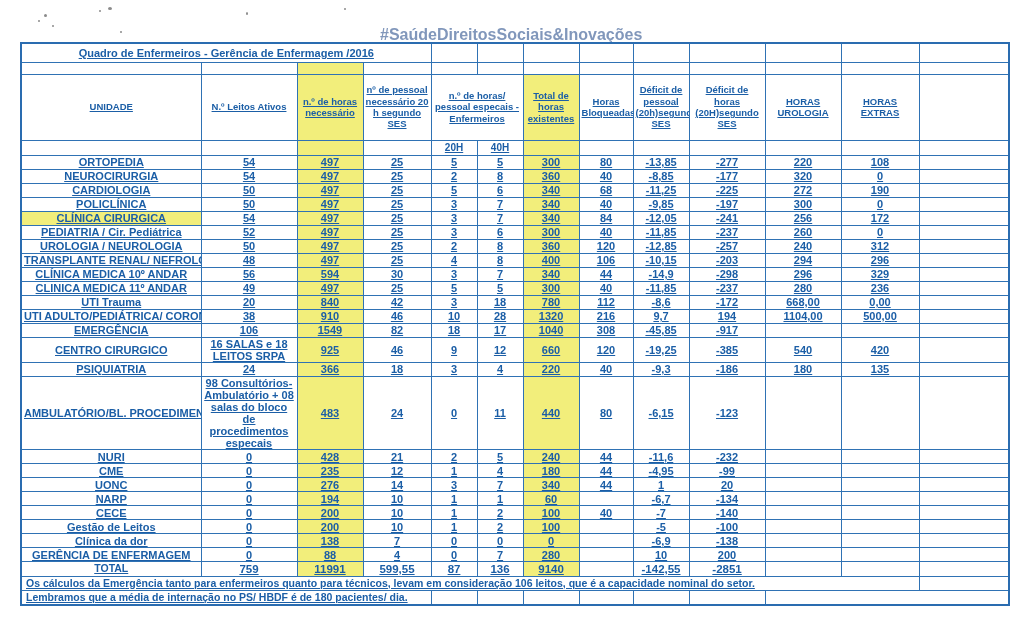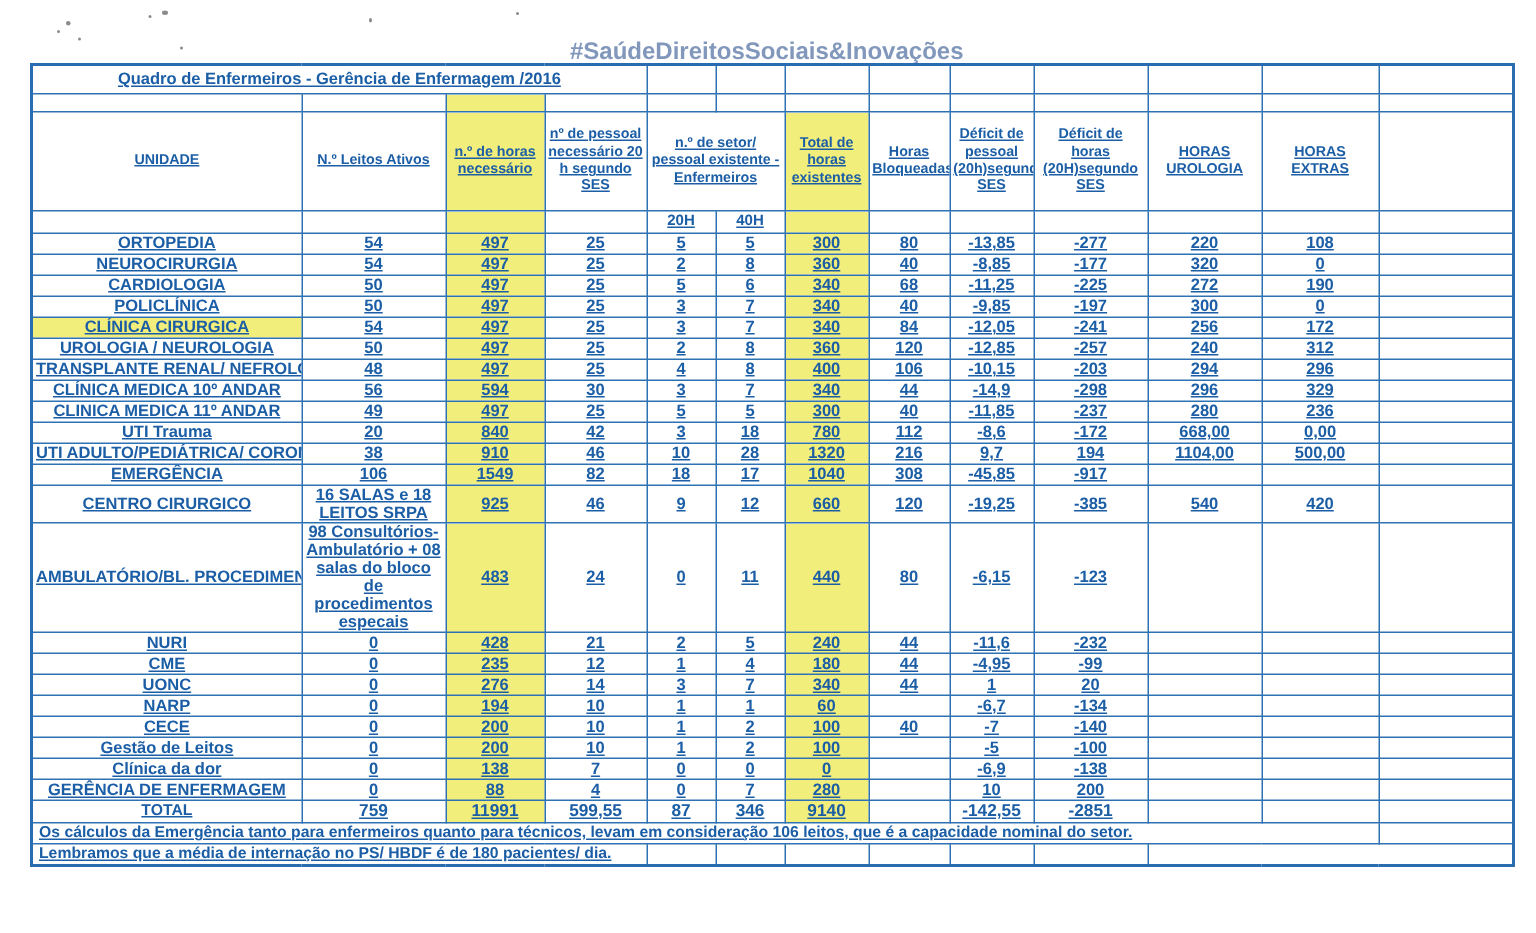--- a/index.html
+++ b/index.html
@@ -109,21 +109,21 @@
       <td></td>
       <td></td>
       <td></td>
       <td></td>
     </tr>
     <tr class="header-row">
       <td class="unit">UNIDADE</td>
       <td>N.º Leitos Ativos</td>
       <td class="yellow">n.º de horas necessário</td>
       <td>nº de pessoal necessário 20 h segundo SES</td>
-      <td colspan="2">n.º de setor/ pessoal existente - Enfermeiros</td>
+      <td colspan="2">n.º de horas/ pessoal especais - Enfermeiros</td>
       <td class="yellow">Total de horas existentes</td>
       <td>Horas Bloqueadas</td>
       <td>Déficit de pessoal (20h)segundo SES</td>
       <td>Déficit de horas (20H)segundo SES</td>
       <td>HORAS UROLOGIA</td>
       <td>HORAS EXTRAS</td>
       <td></td>
     </tr>
     <tr class="subheader-row">
       <td></td>
@@ -208,20 +208,35 @@
         <td class="yellow">497</td>
         <td>25</td>
         <td>3</td>
         <td>7</td>
         <td class="yellow">340</td>
         <td>84</td>
         <td>-12,05</td>
         <td>-241</td>
         <td>256</td>
         <td>172</td>
+        <td></td>
+      </tr>
+      <tr class="data-row">
+        <td class="unit">PEDIATRIA  / Cir. Pediátrica</td>
+        <td>52</td>
+        <td class="yellow">497</td>
+        <td>25</td>
+        <td>3</td>
+        <td>6</td>
+        <td class="yellow">300</td>
+        <td>40</td>
+        <td>-11,85</td>
+        <td>-237</td>
+        <td>260</td>
+        <td>0</td>
         <td></td>
       </tr>
       <tr class="data-row">
         <td class="unit">UROLOGIA  / NEUROLOGIA</td>
         <td>50</td>
         <td class="yellow">497</td>
         <td>25</td>
         <td>2</td>
         <td>8</td>
         <td class="yellow">360</td>
@@ -330,20 +345,35 @@
         <td>9</td>
         <td>12</td>
         <td class="yellow">660</td>
         <td>120</td>
         <td>-19,25</td>
         <td>-385</td>
         <td>540</td>
         <td>420</td>
         <td></td>
       </tr>
+      <tr class="data-row">
+        <td class="unit">PSIQUIATRIA</td>
+        <td>24</td>
+        <td class="yellow">366</td>
+        <td>18</td>
+        <td>3</td>
+        <td>4</td>
+        <td class="yellow">220</td>
+        <td>40</td>
+        <td>-9,3</td>
+        <td>-186</td>
+        <td>180</td>
+        <td>135</td>
+        <td></td>
+      </tr>
       <tr class="data-row" style="height: 54px;">
         <td class="unit">AMBULATÓRIO/BL. PROCEDIMENTOS</td>
         <td class="wrap-small">98 Consultórios- Ambulatório + 08 salas do bloco de procedimentos especais</td>
         <td class="yellow">483</td>
         <td>24</td>
         <td>0</td>
         <td>11</td>
         <td class="yellow">440</td>
         <td>80</td>
         <td>-6,15</td>
@@ -471,21 +501,21 @@
         <td></td>
         <td></td>
         <td></td>
       </tr>
       <tr class="data-row total-row">
         <td class="unit">TOTAL</td>
         <td>759</td>
         <td class="yellow">11991</td>
         <td>599,55</td>
         <td>87</td>
-        <td>346</td>
+        <td>136</td>
         <td class="yellow">9140</td>
         <td></td>
         <td>-142,55</td>
         <td>-2851</td>
         <td></td>
         <td></td>
         <td></td>
       </tr>
     </tbody>
   <tbody>

